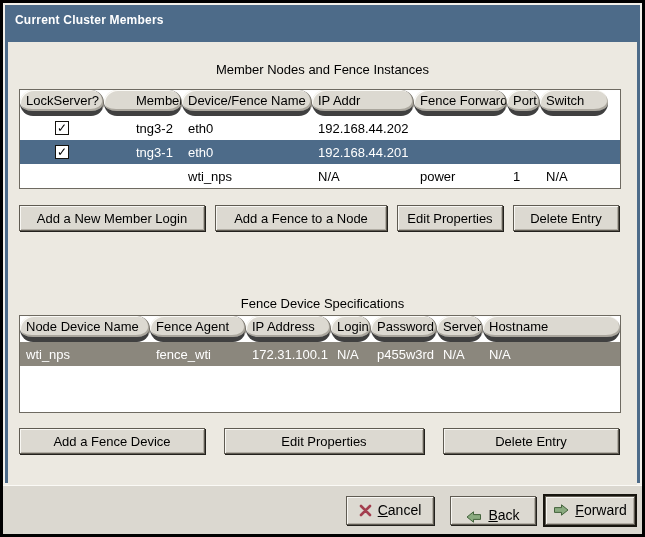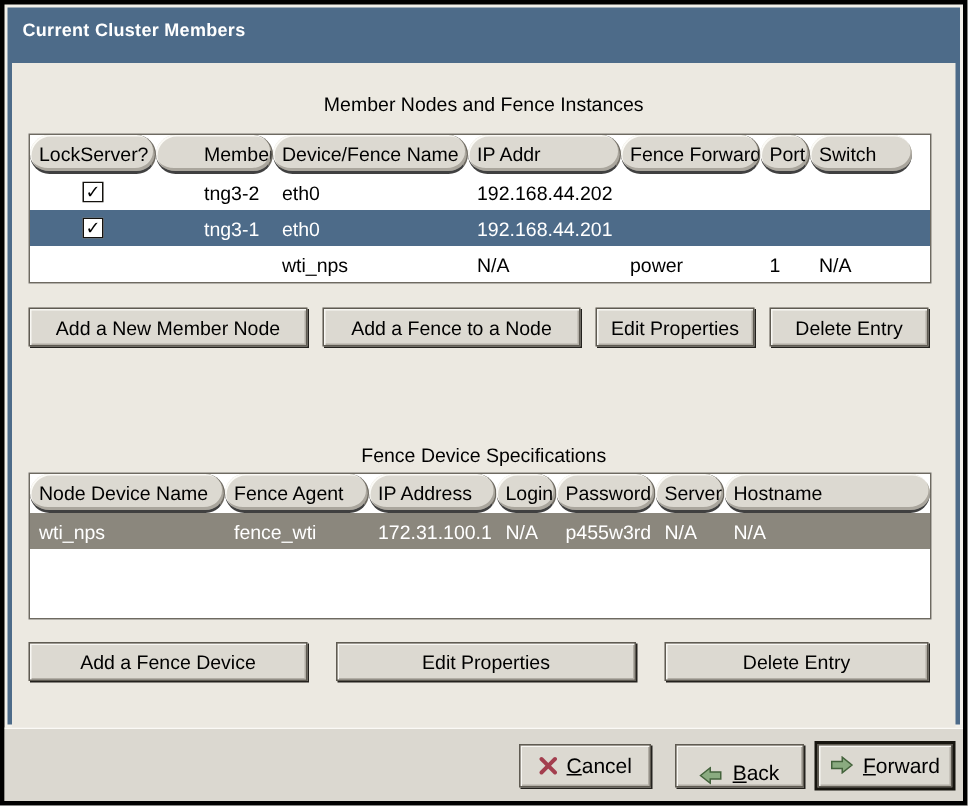--- a/index.html
+++ b/index.html
@@ -17,21 +17,21 @@
   .cap1{top:20px;}
   .cap2{top:254px;}
 
   .tbl{position:absolute;left:11px;width:600px;border:1px solid #6e6a61;background:#fff;box-sizing:content-box;}
   .tbl1{top:47px;}
   .tbl2{top:273px;}
   .thead{display:flex;height:26px;}
   .hcell{
     box-sizing:border-box;background:#dcd9d1;display:flex;align-items:center;
     padding-left:6px;font-size:13px;white-space:nowrap;overflow:hidden;
-    border-right:1px solid #6e6a61;border-bottom:2px solid #404040;
+    border-right:1px solid #6e6a61;border-bottom:5px solid #404040;
     box-shadow:inset 1px 1px 0 #fbfaf6, inset -1px -2px 0 #aaa69d;
     border-radius:13px;
   }
   .hcell:last-child{border-right:none;}
   .trow{display:flex;height:24px;align-items:center;background:#fff;}
   .trow.sel-blue{background:#4d6b89;color:#fff;}
   .trow.sel-gray{background:#8b877d;color:#fff;}
   .tcell{box-sizing:border-box;padding-left:6px;font-size:13px;white-space:nowrap;overflow:hidden;}
   .ccell{display:flex;justify-content:center;padding-left:0;}
   .filler{height:46px;background:#fff;}
@@ -129,21 +129,21 @@
         <div class="tcell m1"></div>
         <div class="tcell m2">wti_nps</div>
         <div class="tcell m3">N/A</div>
         <div class="tcell m4">power</div>
         <div class="tcell m5">1</div>
         <div class="tcell m6">N/A</div>
       </div>
     </div>
 
     <div class="btnrow br1">
-      <button class="gbtn w186">Add a New Member Node</button>
+      <button class="gbtn w186">Add a New Member Login</button>
       <button class="gbtn w172">Add a Fence to a Node</button>
       <button class="gbtn w106">Edit Properties</button>
       <button class="gbtn w106">Delete Entry</button>
     </div>
 
     <div class="caption cap2">Fence Device Specifications</div>
 
     <div class="tbl tbl2">
       <div class="thead">
         <div class="hcell f0">Node Device Name</div>

